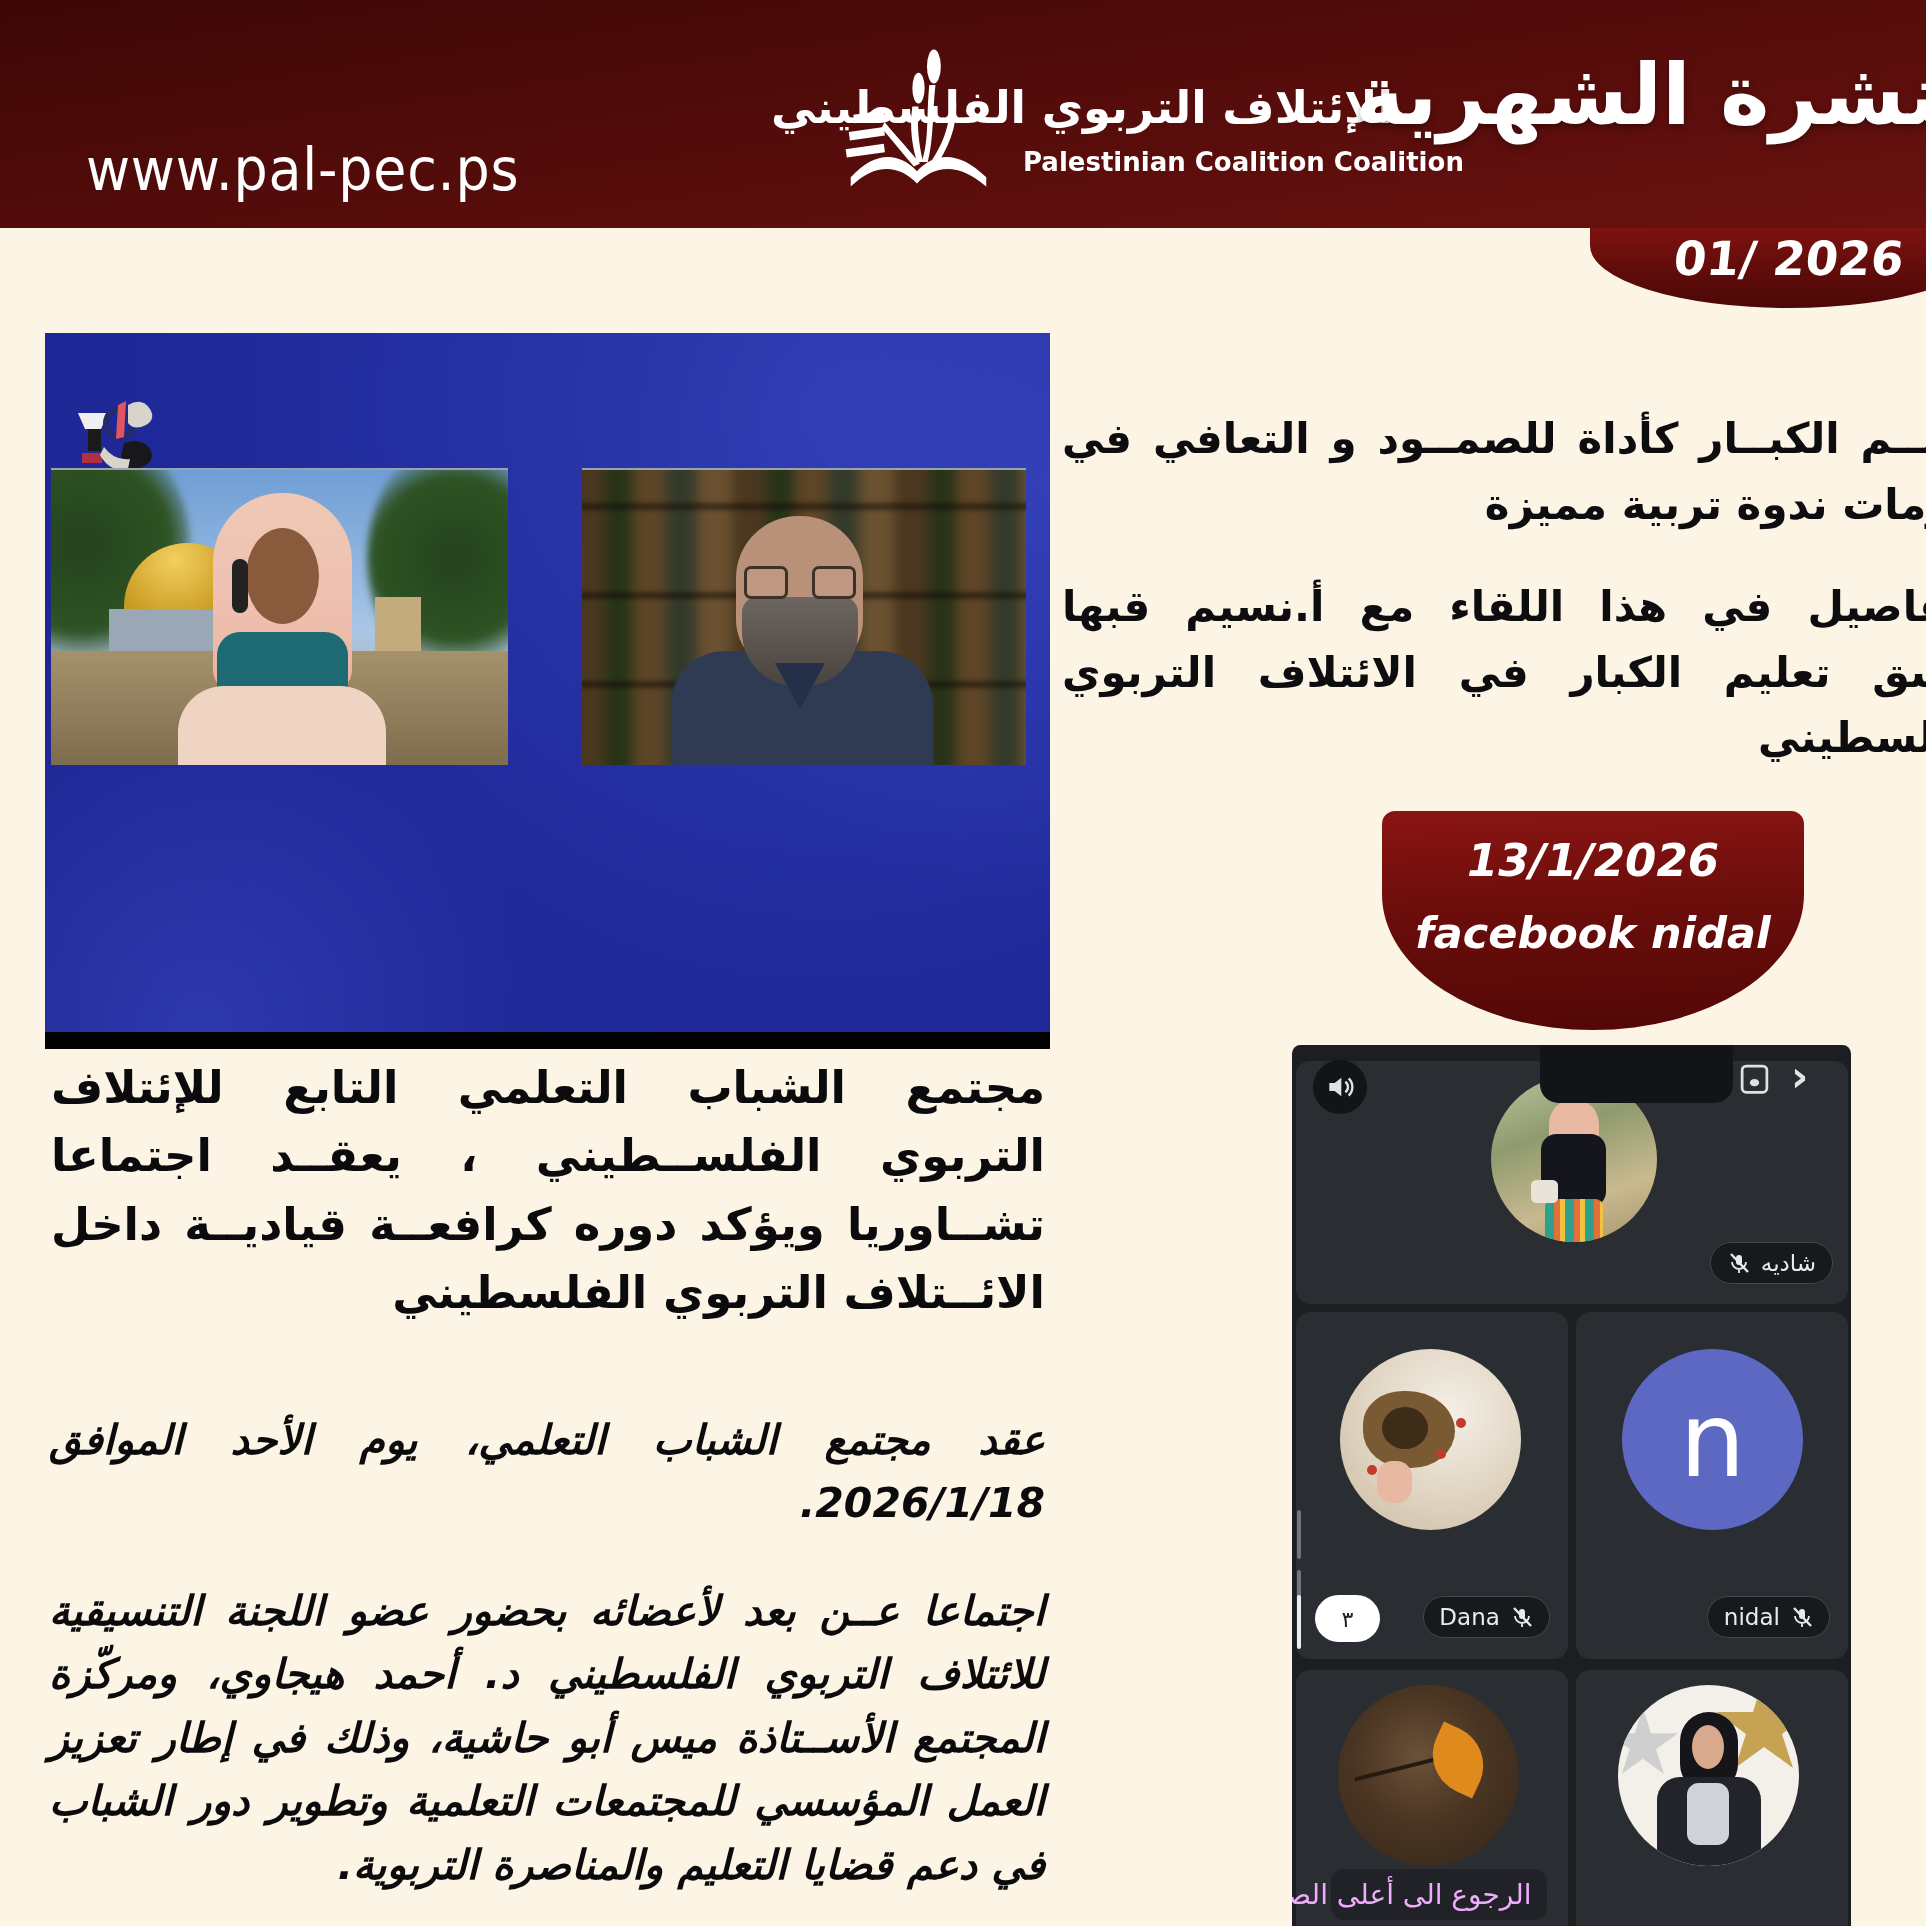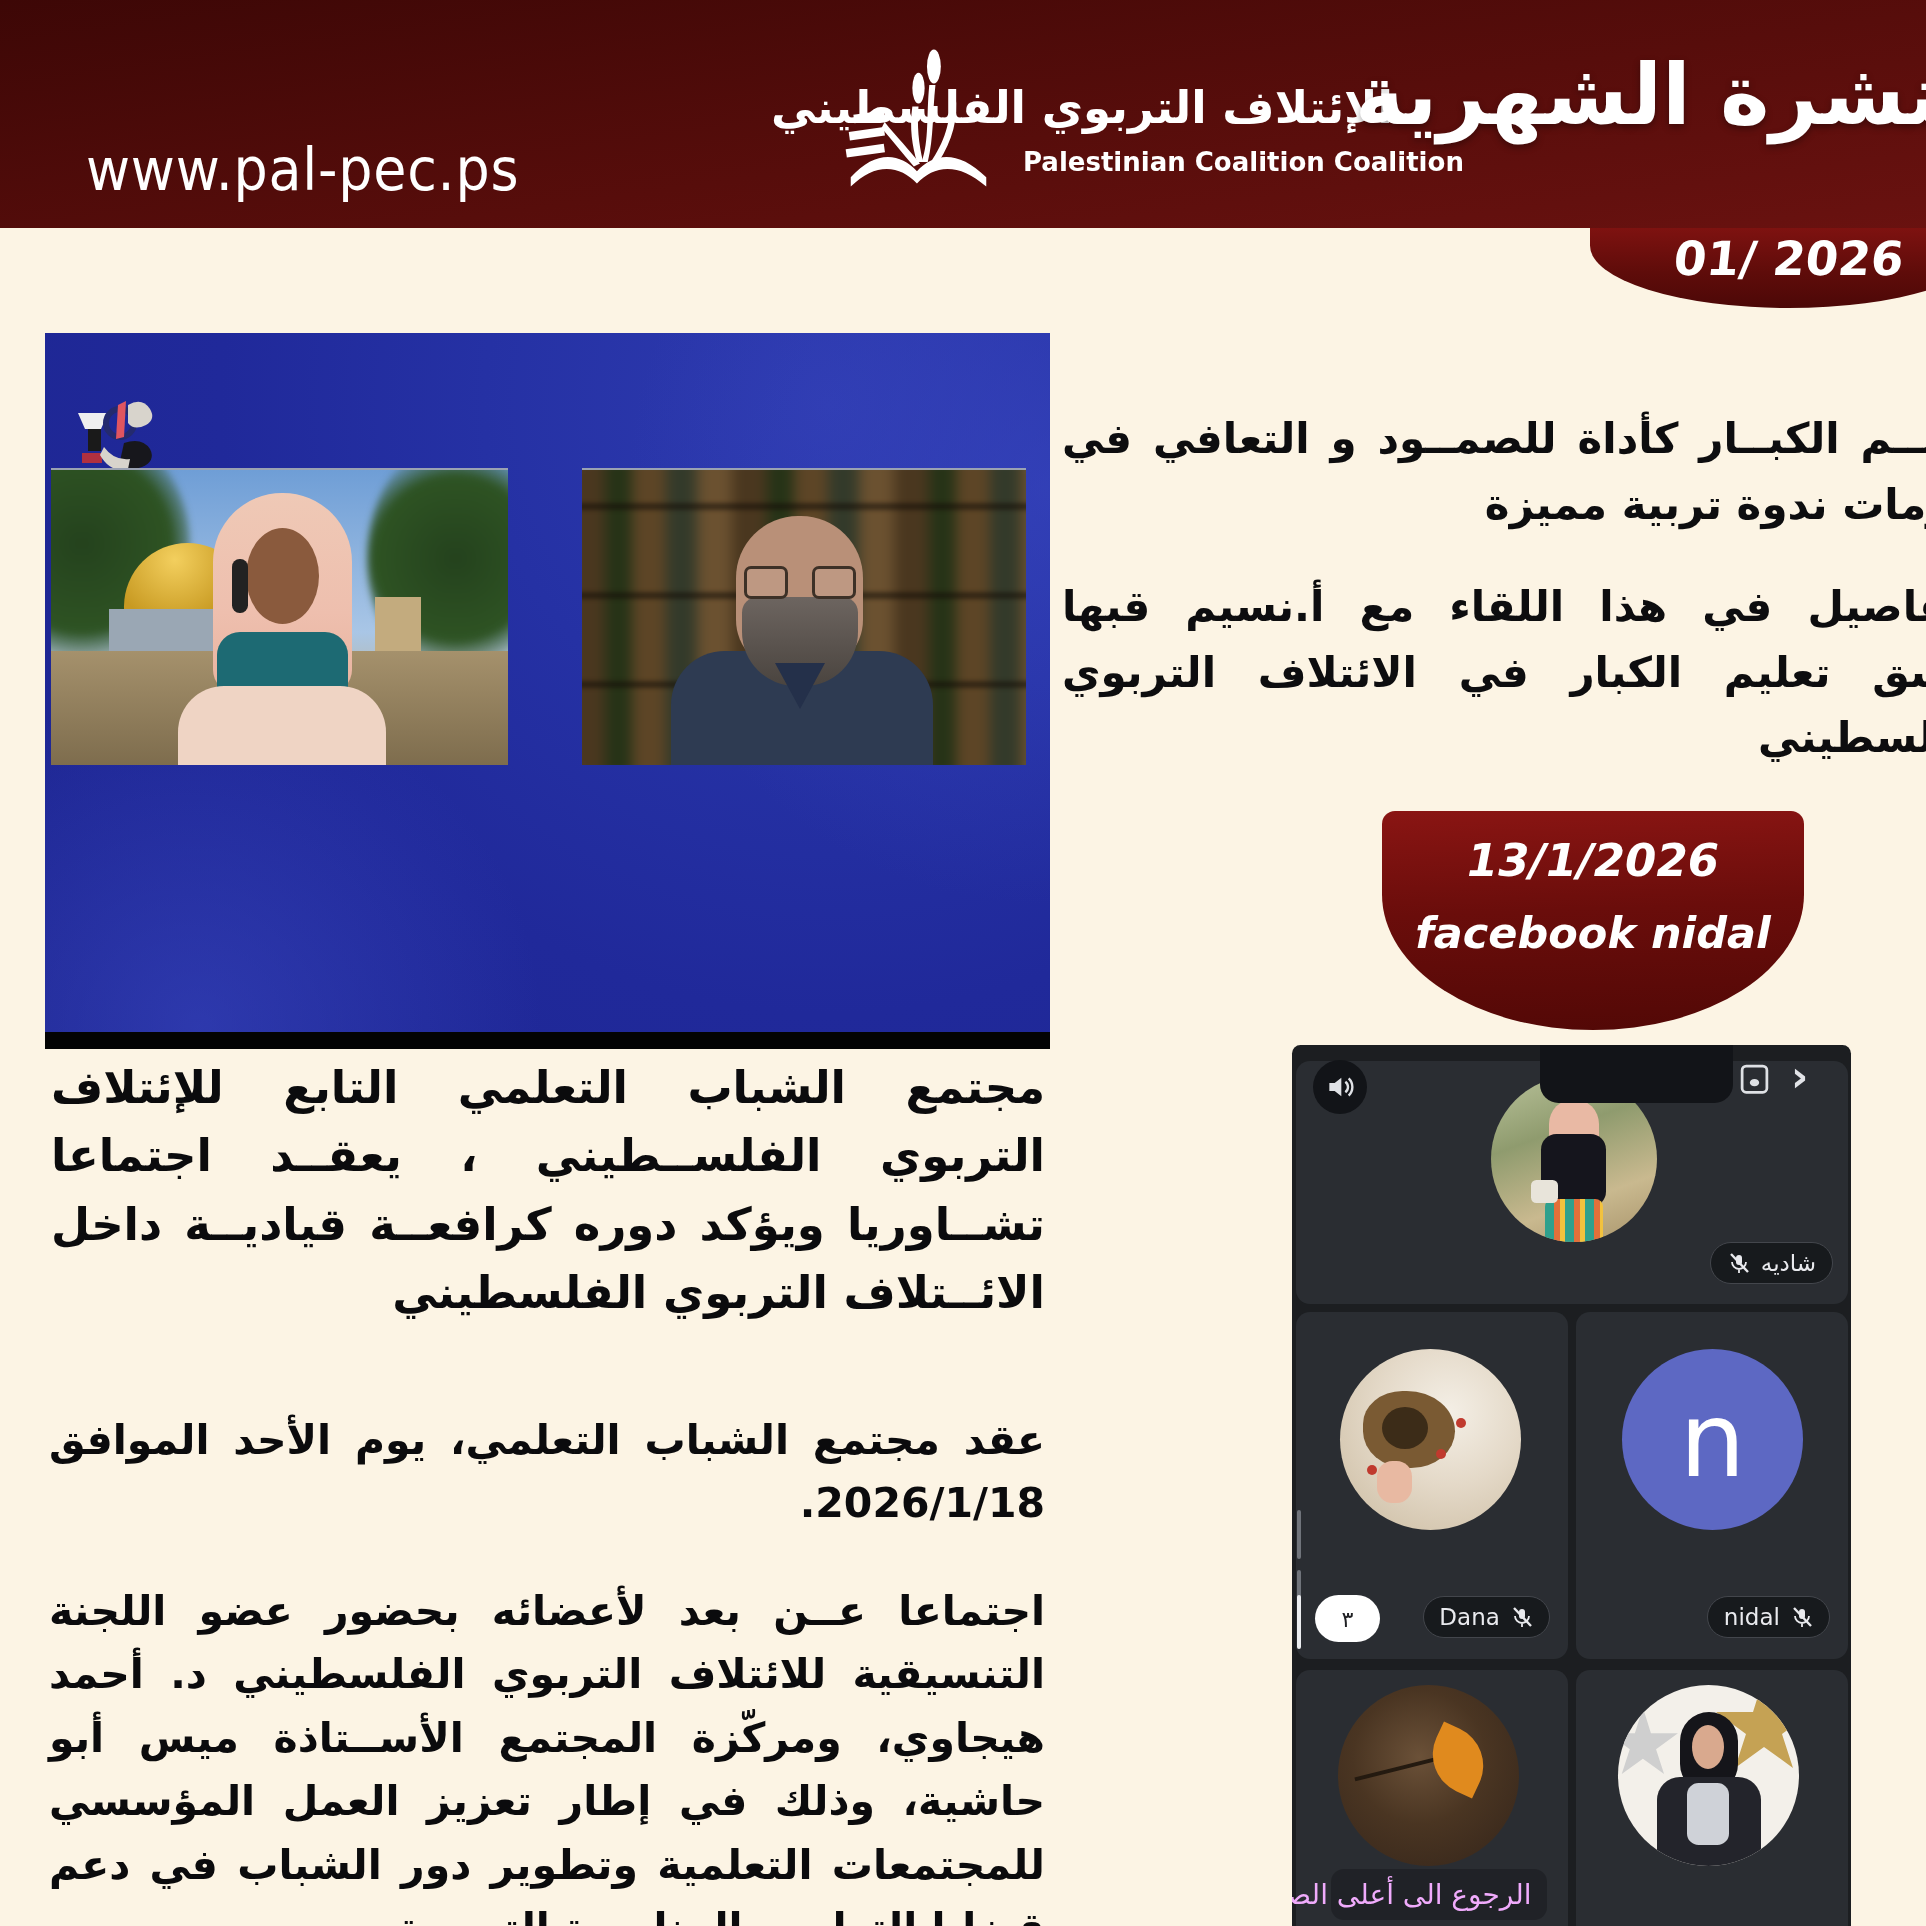--- a/index.html
+++ b/index.html
@@ -72,21 +72,21 @@
   .bowl{position:absolute;background:linear-gradient(178deg,#8a1513 0%,#6a0d0b 45%,#520806 100%);
     border-radius:13px 13px 50% 50% / 13px 13px 62% 62%;color:#fff;text-align:center;z-index:6;}
   .bowl .d{font-size:45px;font-weight:800;font-style:italic;margin-top:23px;}
   .bowl .s{font-size:43px;font-weight:700;font-style:italic;margin-top:21px;white-space:nowrap;}
   .badge1{left:1382px;top:811px;width:422px;height:219px;text-align:center;}
 
   
   .story2{position:absolute;left:49px;top:1054px;width:996px;direction:rtl;color:#0b0b0d;
     text-align:justify;text-align-last:right;}
   .story2 h2{margin:0 0 81px 2px;font-size:45px;font-weight:800;line-height:1.52;}
-  .story2 p{margin:0 0 44px 0;font-size:41px;font-weight:700;line-height:1.55;}
+  .story2 p{margin:0 0 44px 0;font-size:41px;font-weight:700;line-height:1.55;font-style:italic;}
 
   
   .meet{position:absolute;left:1292px;top:1045px;width:559px;height:1165px;background:#1c1e21;
     border-radius:8.5px;overflow:hidden;z-index:3;}
   .m-tile{position:absolute;background:#2a2d32;border-radius:14px;overflow:hidden;}
   .t1{left:3.9px;top:16px;width:552px;height:243px;}
   .t2{left:3.9px;top:267px;width:272px;height:347px;}
   .t3{left:284px;top:267px;width:272px;height:347px;}
   .t4{left:3.9px;top:625px;width:272px;height:341px;}
   .t5{left:284px;top:625px;width:272px;height:341px;}

